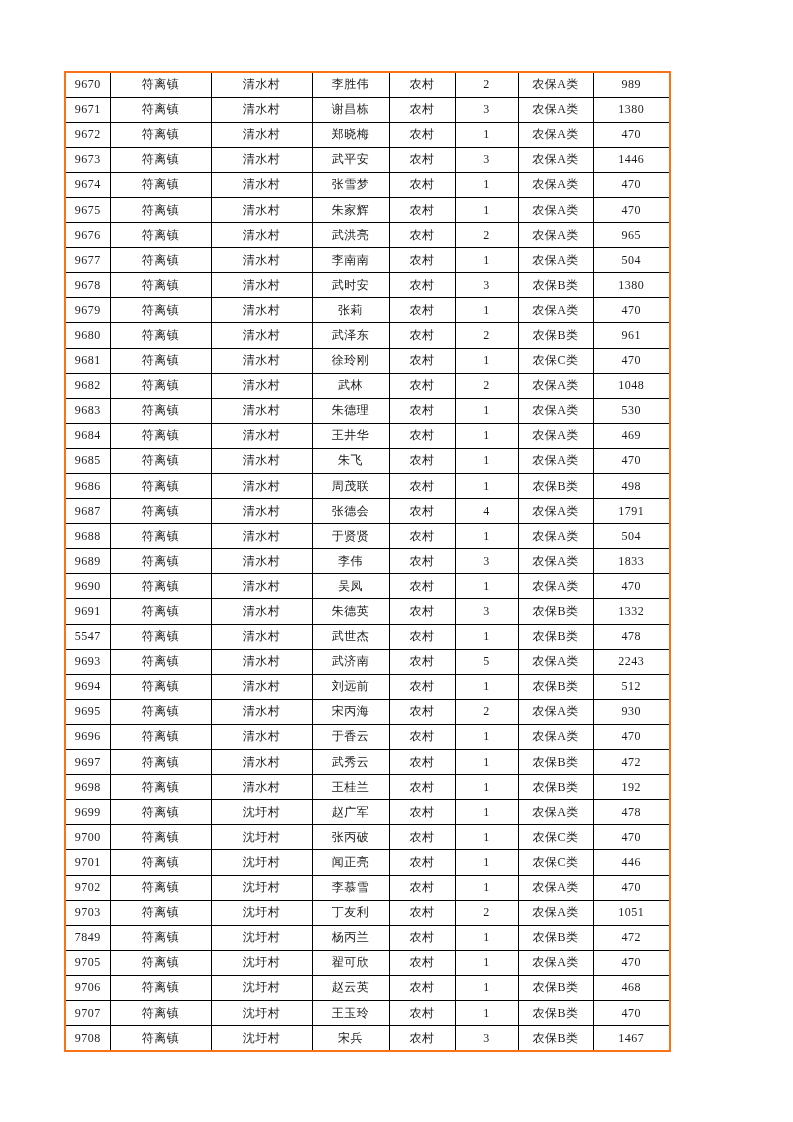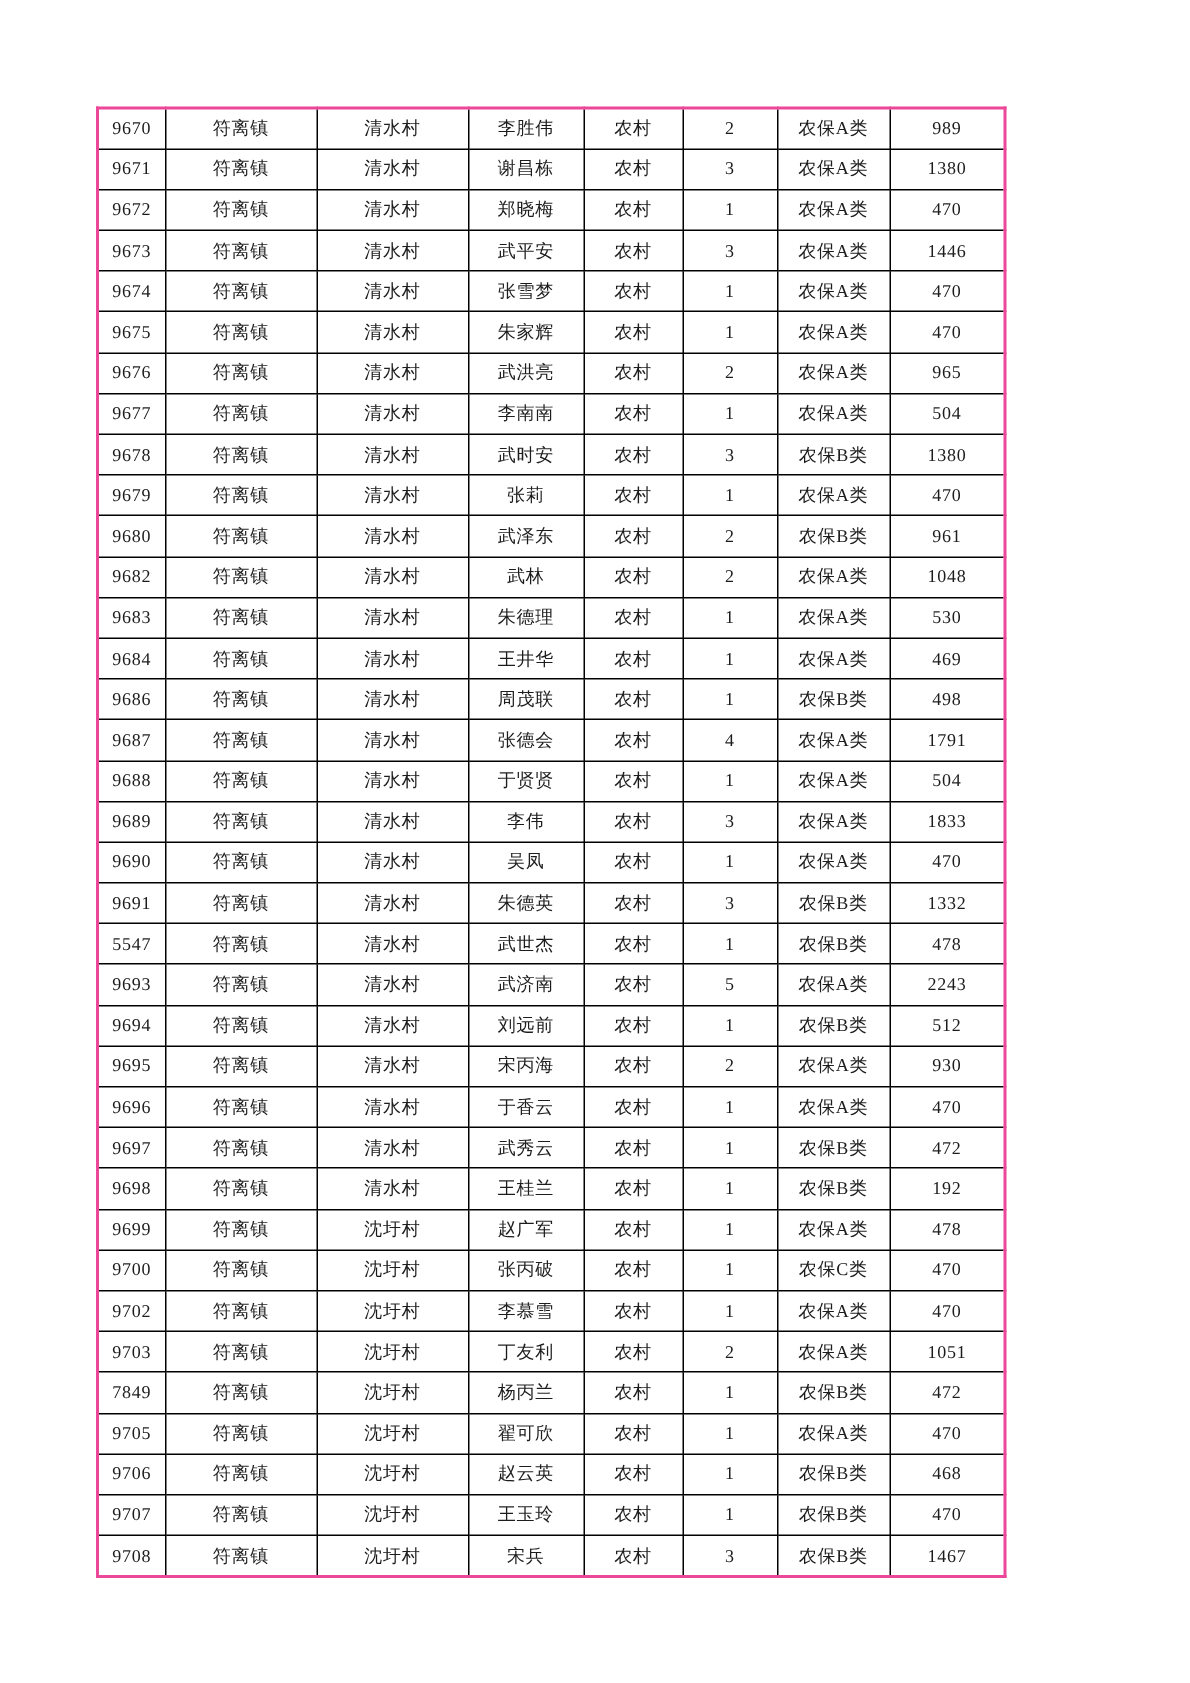--- a/index.html
+++ b/index.html
@@ -14,21 +14,21 @@
     font-family: "Liberation Serif", "DejaVu Serif", serif;
   }
   table.roster {
     position: absolute;
     left: 64px;
     top: 71px;
     width: 605px;
     height: 981px;
     border-collapse: collapse;
     table-layout: fixed;
-    border: 2px solid #ec4899;
+    border: 2px solid #f97316;
   }
   table.roster td {
     border: 1px solid #000000;
     text-align: center;
     vertical-align: middle;
     font-size: 12px;
     color: #1c1c1c;
     white-space: nowrap;
     overflow: hidden;
     padding: 0;
@@ -157,20 +157,30 @@
         <td>9680</td>
         <td>符离镇</td>
         <td>清水村</td>
         <td>武泽东</td>
         <td>农村</td>
         <td>2</td>
         <td>农保B类</td>
         <td>961</td>
       </tr>
         <tr>
+        <td>9681</td>
+        <td>符离镇</td>
+        <td>清水村</td>
+        <td>徐玲刚</td>
+        <td>农村</td>
+        <td>1</td>
+        <td>农保C类</td>
+        <td>470</td>
+      </tr>
+        <tr>
         <td>9682</td>
         <td>符离镇</td>
         <td>清水村</td>
         <td>武林</td>
         <td>农村</td>
         <td>2</td>
         <td>农保A类</td>
         <td>1048</td>
       </tr>
         <tr>
@@ -187,20 +197,30 @@
         <td>9684</td>
         <td>符离镇</td>
         <td>清水村</td>
         <td>王井华</td>
         <td>农村</td>
         <td>1</td>
         <td>农保A类</td>
         <td>469</td>
       </tr>
         <tr>
+        <td>9685</td>
+        <td>符离镇</td>
+        <td>清水村</td>
+        <td>朱飞</td>
+        <td>农村</td>
+        <td>1</td>
+        <td>农保A类</td>
+        <td>470</td>
+      </tr>
+        <tr>
         <td>9686</td>
         <td>符离镇</td>
         <td>清水村</td>
         <td>周茂联</td>
         <td>农村</td>
         <td>1</td>
         <td>农保B类</td>
         <td>498</td>
       </tr>
         <tr>
@@ -335,20 +355,30 @@
       </tr>
         <tr>
         <td>9700</td>
         <td>符离镇</td>
         <td>沈圩村</td>
         <td>张丙破</td>
         <td>农村</td>
         <td>1</td>
         <td>农保C类</td>
         <td>470</td>
+      </tr>
+        <tr>
+        <td>9701</td>
+        <td>符离镇</td>
+        <td>沈圩村</td>
+        <td>闻正亮</td>
+        <td>农村</td>
+        <td>1</td>
+        <td>农保C类</td>
+        <td>446</td>
       </tr>
         <tr>
         <td>9702</td>
         <td>符离镇</td>
         <td>沈圩村</td>
         <td>李慕雪</td>
         <td>农村</td>
         <td>1</td>
         <td>农保A类</td>
         <td>470</td>

